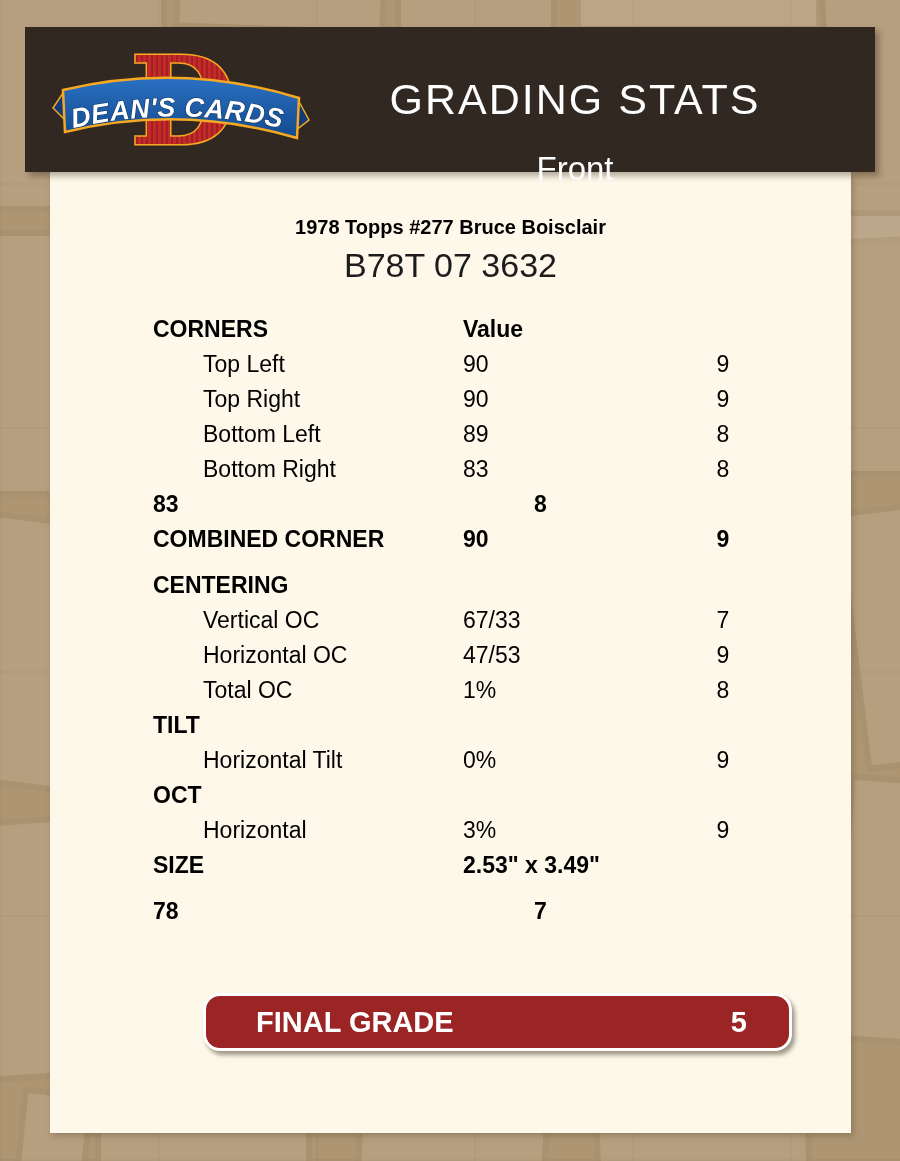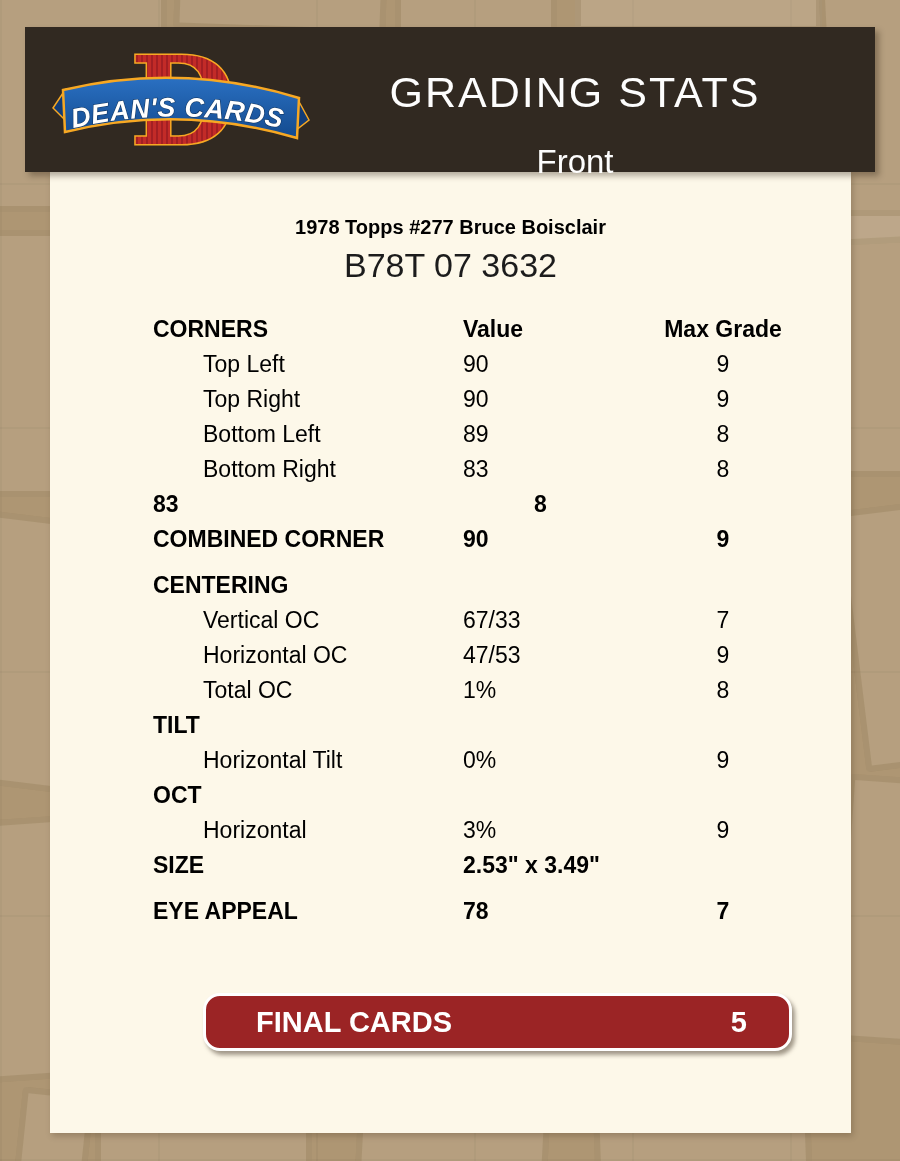--- a/index.html
+++ b/index.html
@@ -43,21 +43,21 @@
 
   
   .hdr {
     position: absolute; z-index: 2;
     left: 25px; top: 27px; width: 850px; height: 145px;
     background: #312921;
     box-shadow: 4px 4px 6px rgba(40,30,15,0.35);
   }
   .logo-wrap { position: absolute; left: 26px; top: 5px; width: 260px; height: 135px; }
   .hdr-titles {
-    position: absolute; left: 260px; right: 10px; top: 5px;
+    position: absolute; left: 260px; right: 10px; top: 12px;
     text-align: center; color: #fdfdfd;
   }
   .hdr-title {
     margin-top: 36px; line-height: 48px;
     font-size: 43px; font-weight: 400; letter-spacing: 2px;
   }
   .hdr-sub {
     margin-top: 27px; line-height: 38px;
     font-size: 33px; font-weight: 400;
   }
@@ -164,21 +164,20 @@
 </div>
 
 <div class="panel">
   <div class="card-title">1978 Topps #277 Bruce Boisclair</div>
   <div class="card-code">B78T 07 3632</div>
 
   <div class="t-body">
   <div class="t-row bold">
     <div class="c-label">CORNERS</div>
     <div class="c-value">Value</div>
-    <div class="c-max">Max Grade</div>
   </div>
 
   <div class="t-row indent">
     <div class="c-label">Top Left</div>
     <div class="c-value">90</div>
     <div class="c-max">9</div>
   </div>
 
   <div class="t-row indent">
     <div class="c-label">Top Right</div>
@@ -257,23 +256,22 @@
     <div class="c-max">9</div>
   </div>
 
   <div class="t-row bold">
     <div class="c-label">SIZE</div>
     <div class="c-value">2.53" x 3.49"</div>
     <div class="c-max"></div>
   </div>
 
   <div class="t-row bold gap">
-    <div class="c-label">EYE APPEAL</div>
     <div class="c-value">78</div>
     <div class="c-max">7</div>
   </div>
 </div>
 
   <div class="grade-btn">
-    <span>FINAL CARDS</span>
+    <span>FINAL GRADE</span>
     <span>5</span>
   </div>
 </div>
 
 </body></html>

